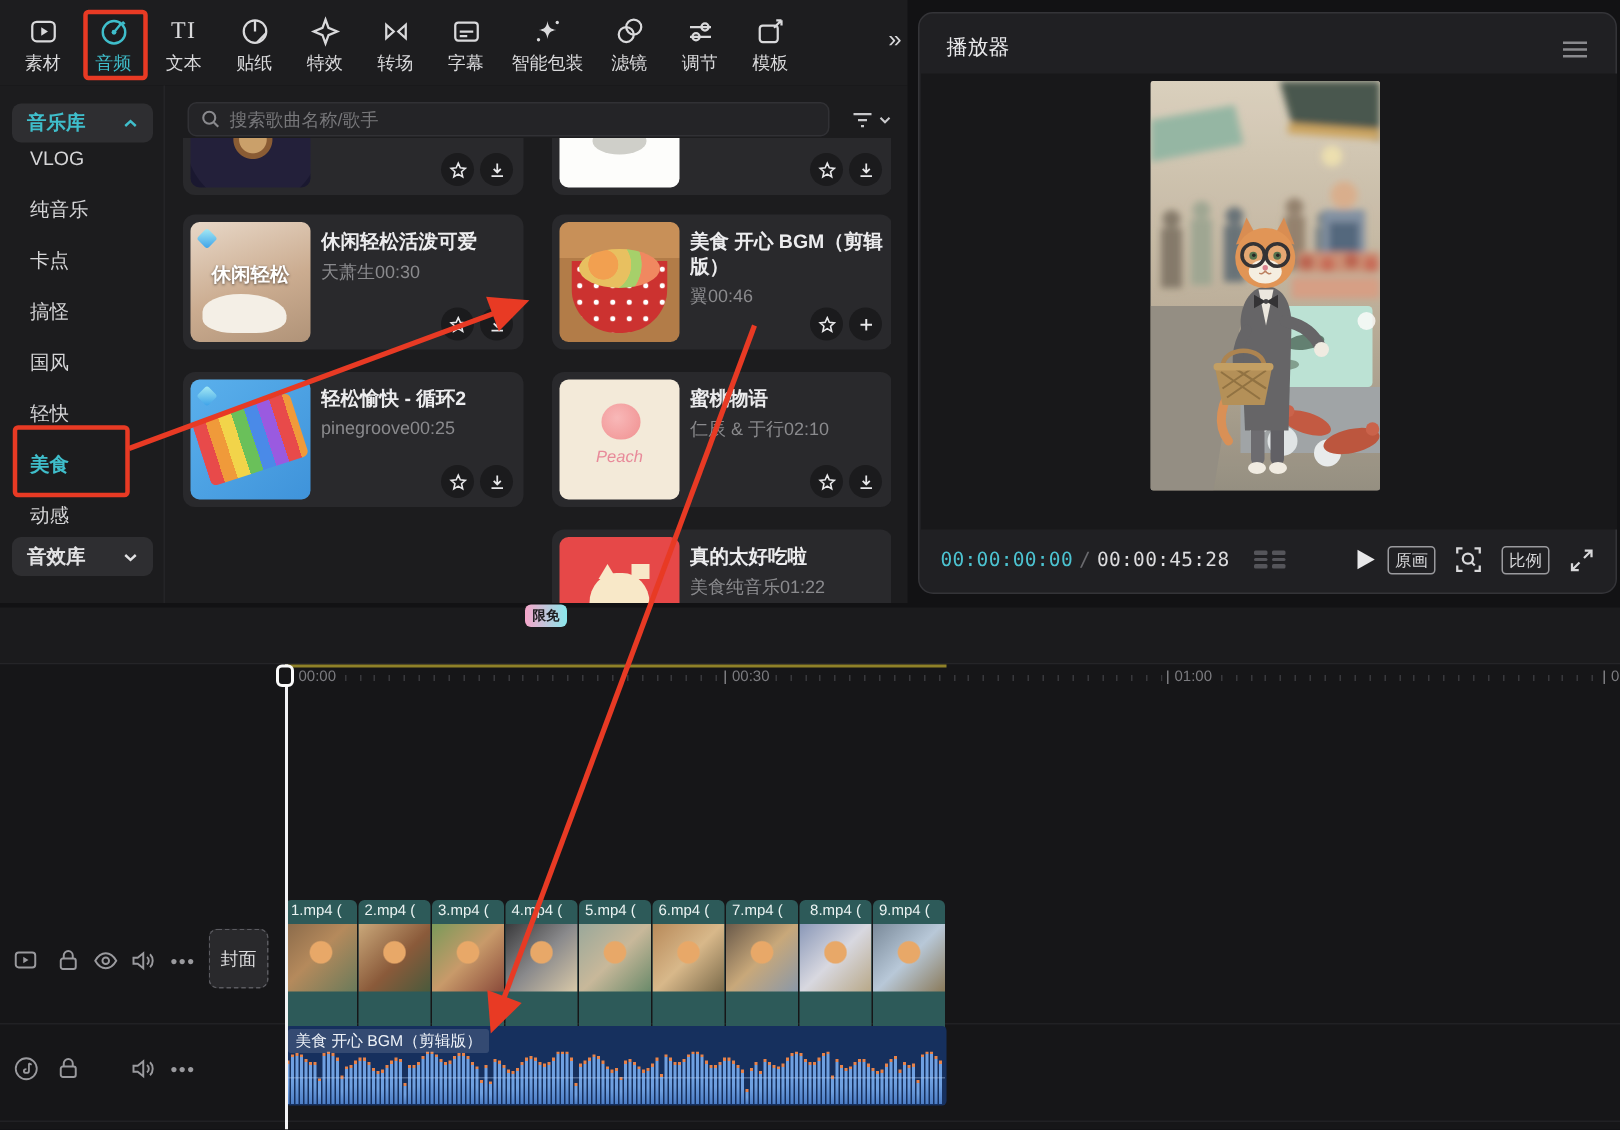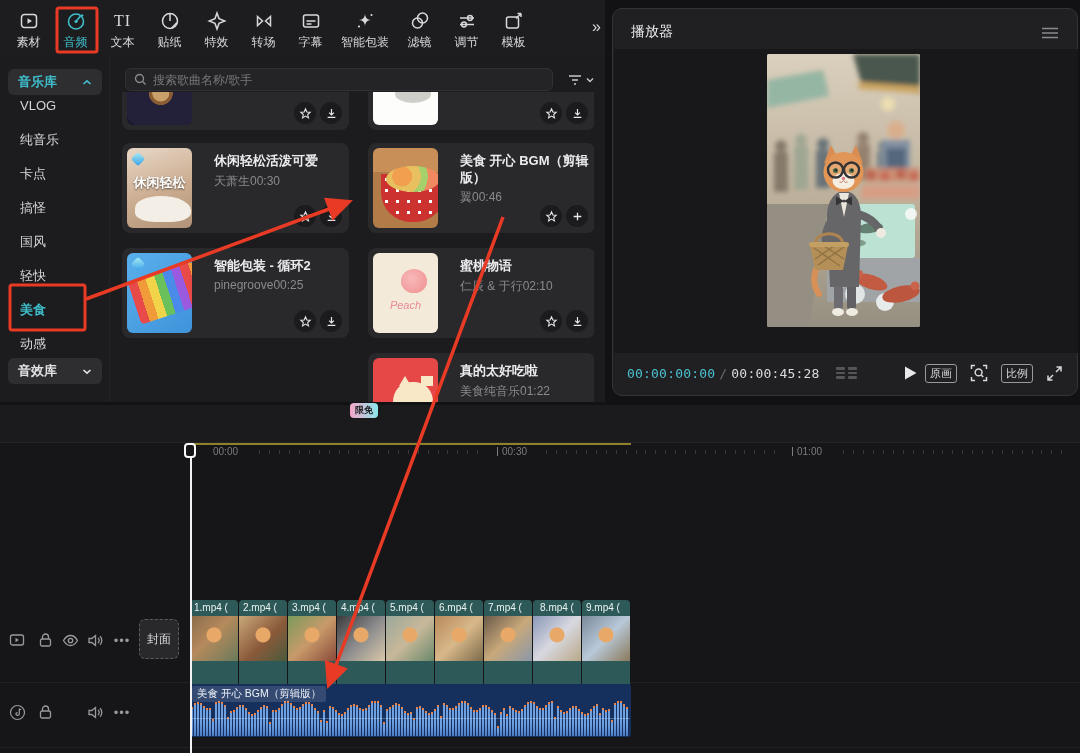--- a/index.html
+++ b/index.html
@@ -30,21 +30,21 @@
   .side-item.active { color:#3fbecb; font-weight:bold; }
 
   
   #music-panel { position:absolute; left:110px; top:0; width:495px; height:345px; overflow:hidden; }
   #search-box { position:absolute; left:15px; top:11px; width:428px; height:23px; background:#242427; border:1px solid #313135; border-radius:6px; display:flex; align-items:center; padding:0 8px; gap:6px; }
   #search-box input { background:transparent; border:none; outline:none; color:#ffffff; font-size:12px; width:100%; font-family:inherit; }
   #search-box input::placeholder { color:#77777a; }
   #filter-btn { position:absolute; left:448px; top:10px; width:44px; height:25px; display:flex; align-items:center; justify-content:center; gap:3px; color:#c8c8cb; cursor:pointer; }
   #cards-viewport { position:absolute; left:12px; top:35px; width:472px; height:310px; overflow:hidden; }
   .music-card { position:absolute; width:227px; height:90px; background:#29292c; border-radius:8px; }
-  .music-card .thumb { position:absolute; left:5px; top:5px; width:65px; height:80px; border-radius:6px; overflow:hidden; }
+  .music-card .thumb { position:absolute; left:5px; top:5px; width:80px; height:80px; border-radius:6px; overflow:hidden; }
   .music-card .m-title { position:absolute; left:92px; top:9px; width:130px; font-size:13px; font-weight:bold; color:#ececee; line-height:17px; max-height:34px; overflow:hidden; }
   .music-card .m-meta { position:absolute; left:92px; font-size:12px; color:#8a8a8d; white-space:nowrap; }
   .circle-btn { position:absolute; width:22px; height:22px; border-radius:50%; background:#1b1b1d; color:#e8e8ea; display:flex; align-items:center; justify-content:center; cursor:pointer; }
   .gem { position:absolute; left:6px; top:6px; width:10px; height:10px; transform:rotate(45deg); background:linear-gradient(135deg,#a8ecf4,#3aa0e8); border-radius:2px; }
   
   .t-vinyl { background:radial-gradient(circle at 52% 60%, #caa06a 0 14%, #8a5c34 15% 20%, #23203a 21% 70%, #1a1830 71%); }
   .t-egg { background:#fdfdfb; }
   .t-egg:before { content:""; position:absolute; left:14px; top:10px; width:52px; height:34px; border-radius:50%; background:#f5c33c; box-shadow:0 22px 0 -8px rgba(150,150,140,.45); }
   .t-dog { background:linear-gradient(160deg,#e8d8c8,#cbac90 55%,#b09378); }
   .t-dog:after { content:""; position:absolute; left:8px; bottom:6px; width:56px; height:26px; border-radius:50% 60% 40% 40%; background:#f4efe6; }
@@ -84,21 +84,21 @@
   .ctl-ic { cursor:pointer; color:#d8d8da; }
 
   
   #tl-toolbar { left:0; top:405px; width:1080px; height:38px; background:#1b1b1d; border-bottom:1px solid #252528; }
   #badge-free { position:absolute; left:350px; top:403px; padding:1px 5px; border-radius:4px; background:linear-gradient(90deg,#f6a6ca,#8ae8ec); color:#1c1c1e; font-size:9px; font-weight:bold; z-index:30; }
 
   
   #timeline { left:0; top:443px; width:1080px; height:310px; background:#161618; }
   #content-bar { position:absolute; left:190px; top:0; width:441px; height:2px; background:rgba(165,148,44,.85); }
   .ruler-tick { position:absolute; top:7px; width:1px; height:4px; background:#38383c; }
-  .ruler-label { position:absolute; top:3px; font-size:10px; color:#7c7c80; background:#161618; padding:0 17px; display:flex; align-items:center; gap:4px; }
+  .ruler-label { position:absolute; top:3px; font-size:10px; color:#7c7c80; background:#161618; padding:0 3px; display:flex; align-items:center; gap:4px; }
   .ruler-label .lbl-tick { width:1px; height:9px; background:#7c7c80; display:inline-block; }
   #playhead-line { position:absolute; left:190px; top:0; width:1.5px; height:310px; background:#f2f2f4; z-index:20; }
   #playhead-head { position:absolute; left:184px; top:0; width:12px; height:15px; border:2.5px solid #fafafa; border-radius:4px; background:#161618; z-index:21; cursor:ew-resize; }
   .track-divider { position:absolute; left:0; width:1080px; height:1px; background:#212124; }
   
   .trk-ic { position:absolute; width:18px; height:18px; color:#9a9a9e; display:flex; align-items:center; justify-content:center; cursor:pointer; }
   .trk-dots { font-size:13px; letter-spacing:1px; color:#9a9a9e; }
   #cover-btn { position:absolute; left:139px; top:176px; width:40px; height:40px; background:#29292c; border:1px dashed #5b5b60; border-radius:6px; color:#dcdcde; font-size:12px; display:flex; align-items:center; justify-content:center; cursor:pointer; }
   
   .clip { position:absolute; top:157px; width:48px; height:100px; background:#2d5a59; border-radius:4px; overflow:hidden; cursor:pointer; }
@@ -332,21 +332,21 @@
           <span class="circle-btn" style="right: 7px; bottom: 6px;">
             <svg width="13" height="13" viewBox="0 0 22 22" fill="none" stroke="currentColor" stroke-width="2.2">
               <path d="M11 4.5 V17.5 M4.5 11 H17.5"></path>
             </svg>
           </span>
         </div>
         <div class="music-card" style="left: 0px; top: 156px;">
           <div class="thumb t-xylo">
             <span class="gem"></span>
           </div>
-          <div class="m-title">智能包装 - 循环2</div>
+          <div class="m-title">轻松愉快 - 循环2</div>
           <div class="m-meta" style="top: 30px;"><span>pinegroove</span><span>00:25</span></div>
           <span class="circle-btn" style="right: 33px; bottom: 6px;">
             <svg width="13" height="13" viewBox="0 0 22 22" fill="none" stroke="currentColor" stroke-width="1.8">
               <path d="M11 3 L13.3 8.3 L19 8.9 L14.7 12.7 L16 18.4 L11 15.4 L6 18.4 L7.3 12.7 L3 8.9 L8.7 8.3 Z"></path>
             </svg>
           </span>
           <span class="circle-btn" style="right: 7px; bottom: 6px;">
             <svg width="13" height="13" viewBox="0 0 22 22" fill="none" stroke="currentColor" stroke-width="2">
               <path d="M11 3.5 V13 M7 9.5 L11 13.5 L15 9.5 M4.5 17.5 H17.5"></path>
             </svg>

